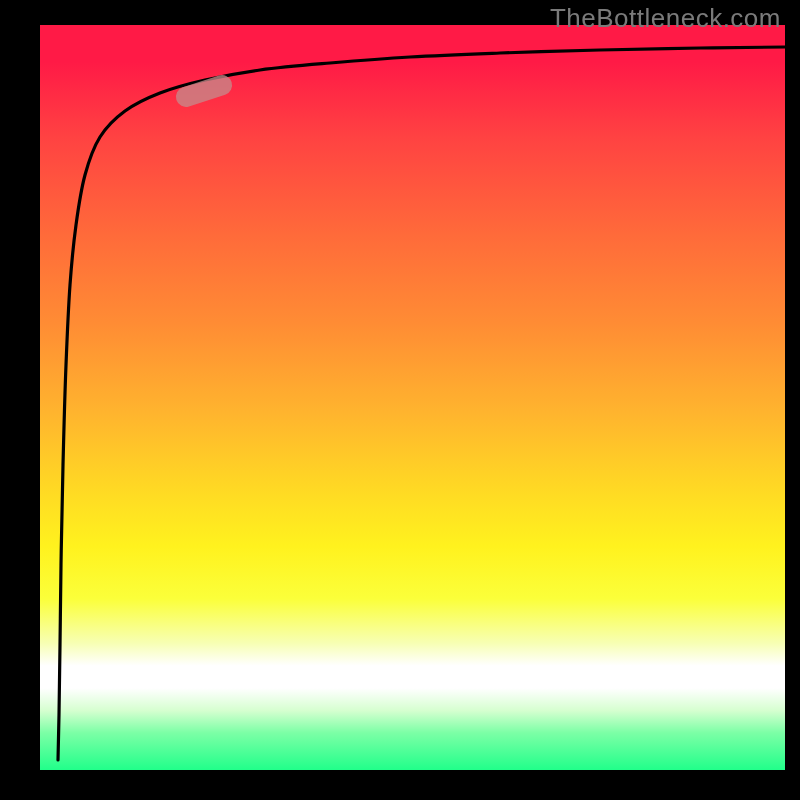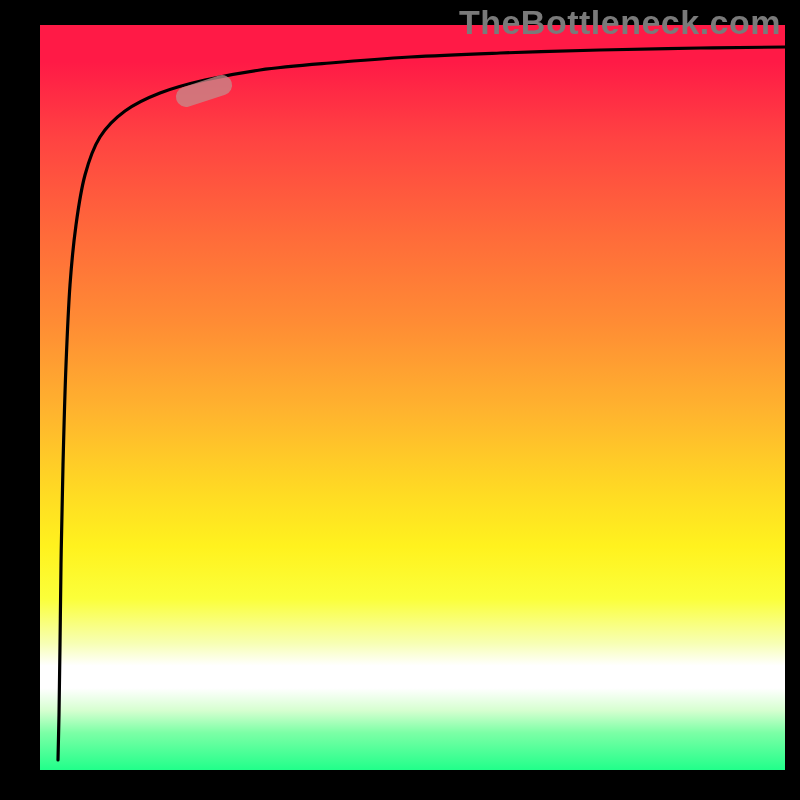--- a/index.html
+++ b/index.html
@@ -53,25 +53,24 @@
     position: absolute;
     width: 58px;
     height: 20px;
     background: rgba(196,140,140,0.75);
     border-radius: 10px;
     transform-origin: center center;
   }
   .watermark {
     position: absolute;
     color: #7a7a7a;
-    font-size: 34px;
+    font-size: 26px;
     letter-spacing: 0.5px;
     white-space: nowrap;
     user-select: none;
-    font-weight: bold;
   }
 </style>
 </head>
 <body>
 
 <div class="stage">
   <div class="plot">
 
     <div class="watermark" style="top:-22px; right:4px;">TheBottleneck.com</div>
 

